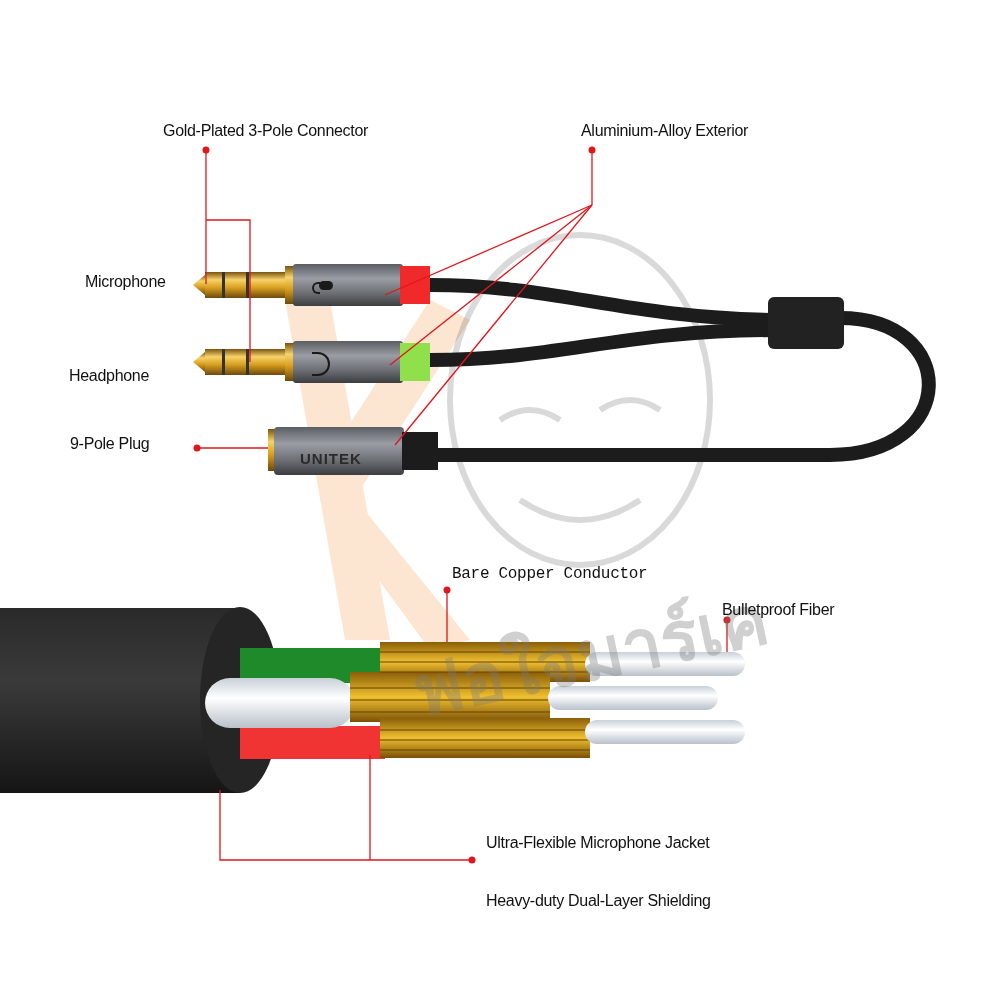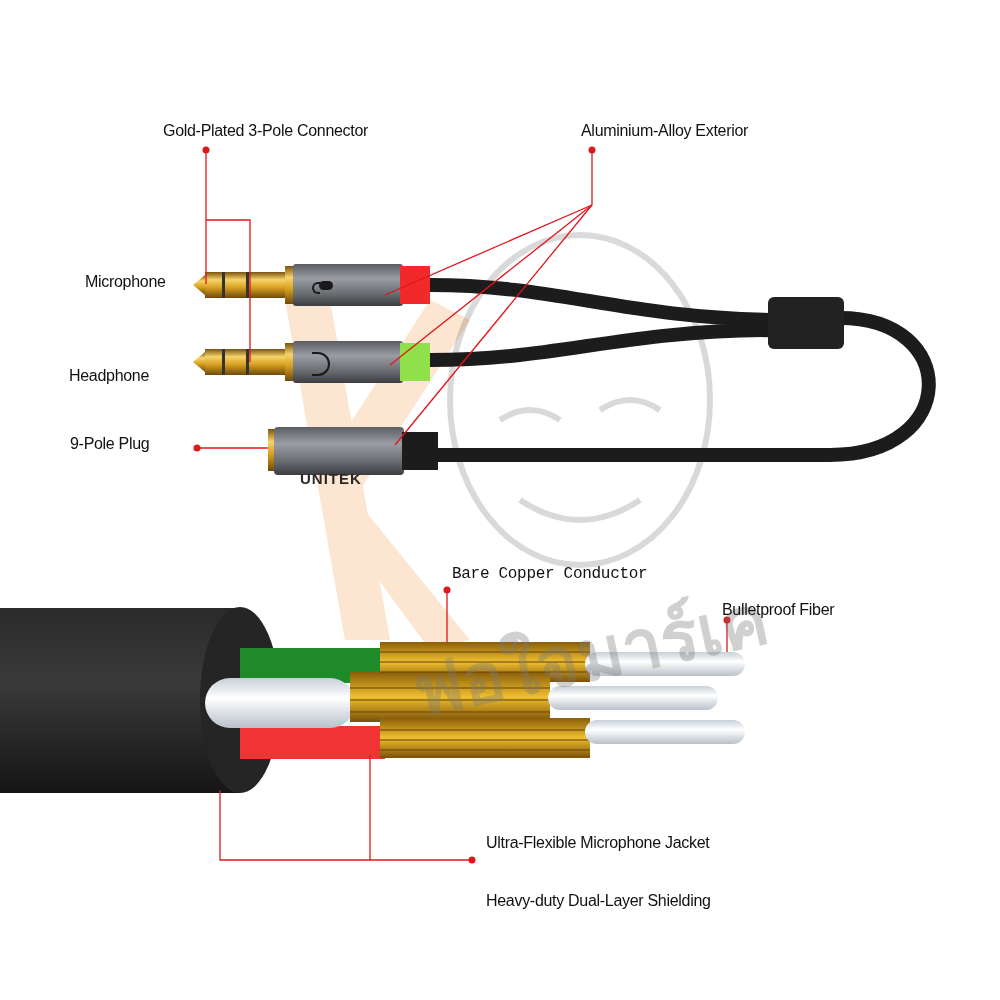--- a/index.html
+++ b/index.html
@@ -136,21 +136,21 @@
     <circle cx="472" cy="860" r="3.5"></circle>
   </g>
 </svg>
 
 <div style="position:absolute;left:312px;top:278px;width:22px;height:16px;">
   <div style="position:absolute;left:7px;top:3px;width:14px;height:9px;border-radius:5px;background:#1a1a1a;"></div>
   <div style="position:absolute;left:0;top:4px;width:6px;height:8px;border:2px solid #1a1a1a;border-right:none;border-radius:6px 0 0 6px;"></div>
 </div>
 <div style="position:absolute;left:312px;top:352px;width:16px;height:20px;border:2px solid #1a1a1a;border-left:none;border-radius:0 12px 12px 0;"></div>
 
-<div style="position:absolute;left:300px;top:470px;font-size:15px;font-weight:bold;color:#2a2a2a;letter-spacing:1px;">UNITEK</div>
+<div style="position:absolute;left:300px;top:450px;font-size:15px;font-weight:bold;color:#2a2a2a;letter-spacing:1px;">UNITEK</div>
 
 <div style="position:absolute;left:410px;top:600px;font-size:70px;font-weight:bold;color:rgba(120,120,120,0.35);transform:rotate(-12deg);white-space:nowrap;">ฟอใจมาร์เค</div>
 
 <div class="label" style="left:163px;top:123px;">Gold-Plated 3-Pole Connector</div>
 <div class="label" style="left:581px;top:123px;">Aluminium-Alloy Exterior</div>
 <div class="label" style="left:85px;top:274px;">Microphone</div>
 <div class="label" style="left:69px;top:352px;margin-top:16px;">Headphone</div>
 <div class="label" style="left:70px;top:436px;">9-Pole Plug</div>
 <div class="label" style="left:452px;top:566px;font-family:Liberation Mono, monospace;">Bare Copper Conductor</div>
 <div class="label" style="left:722px;top:590px;margin-top:12px;">Bulletproof Fiber</div>

